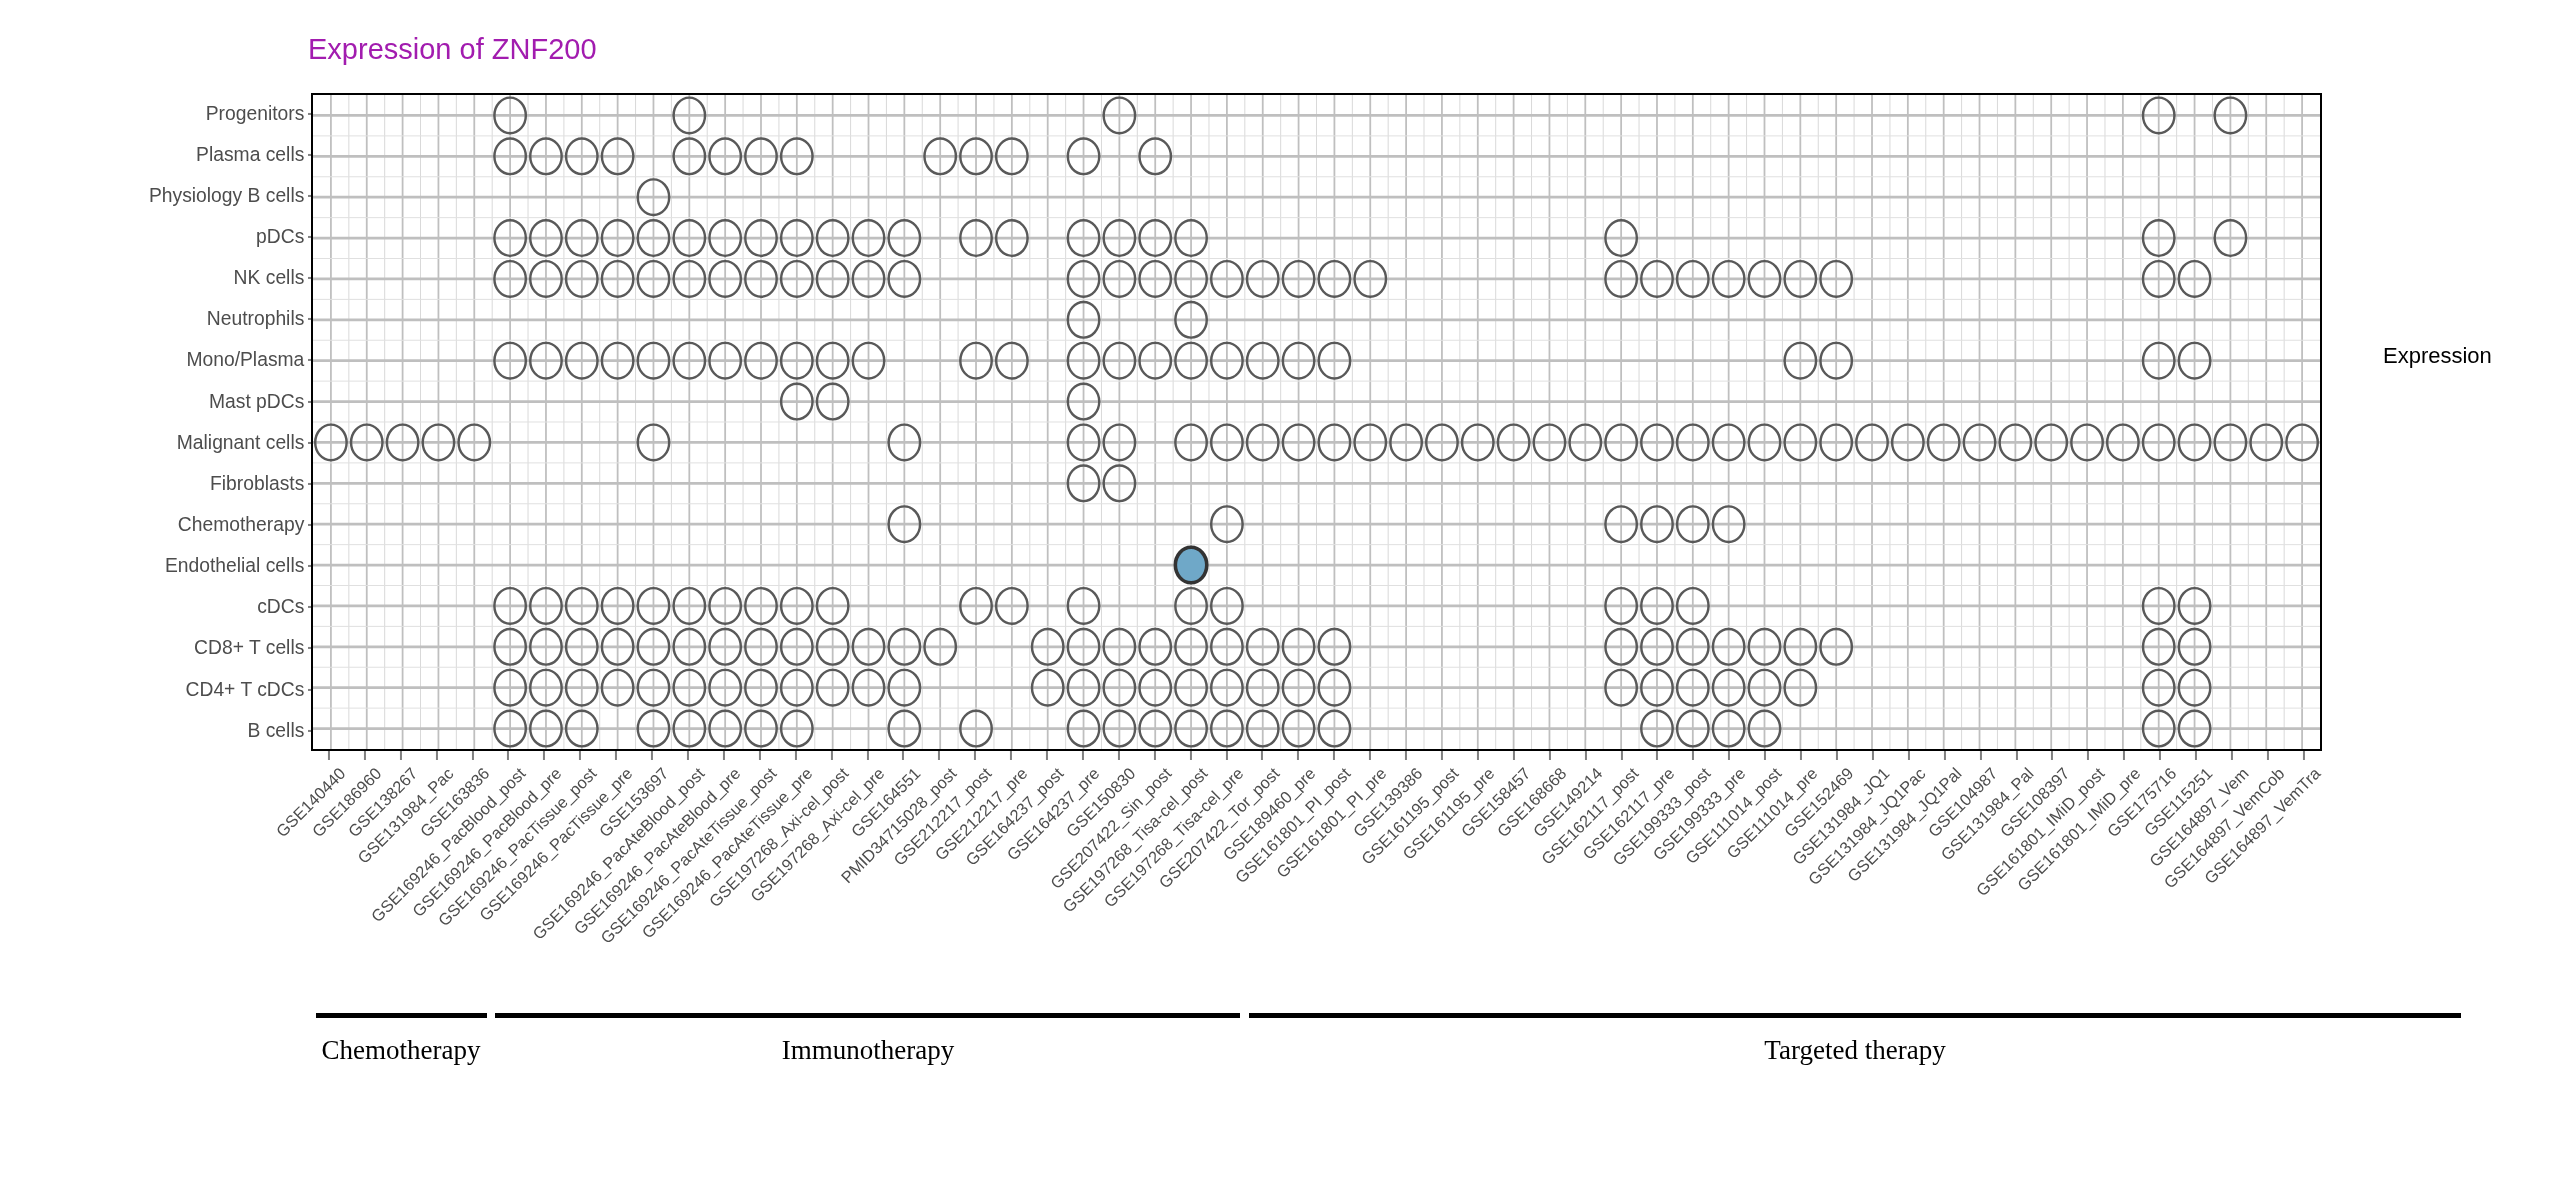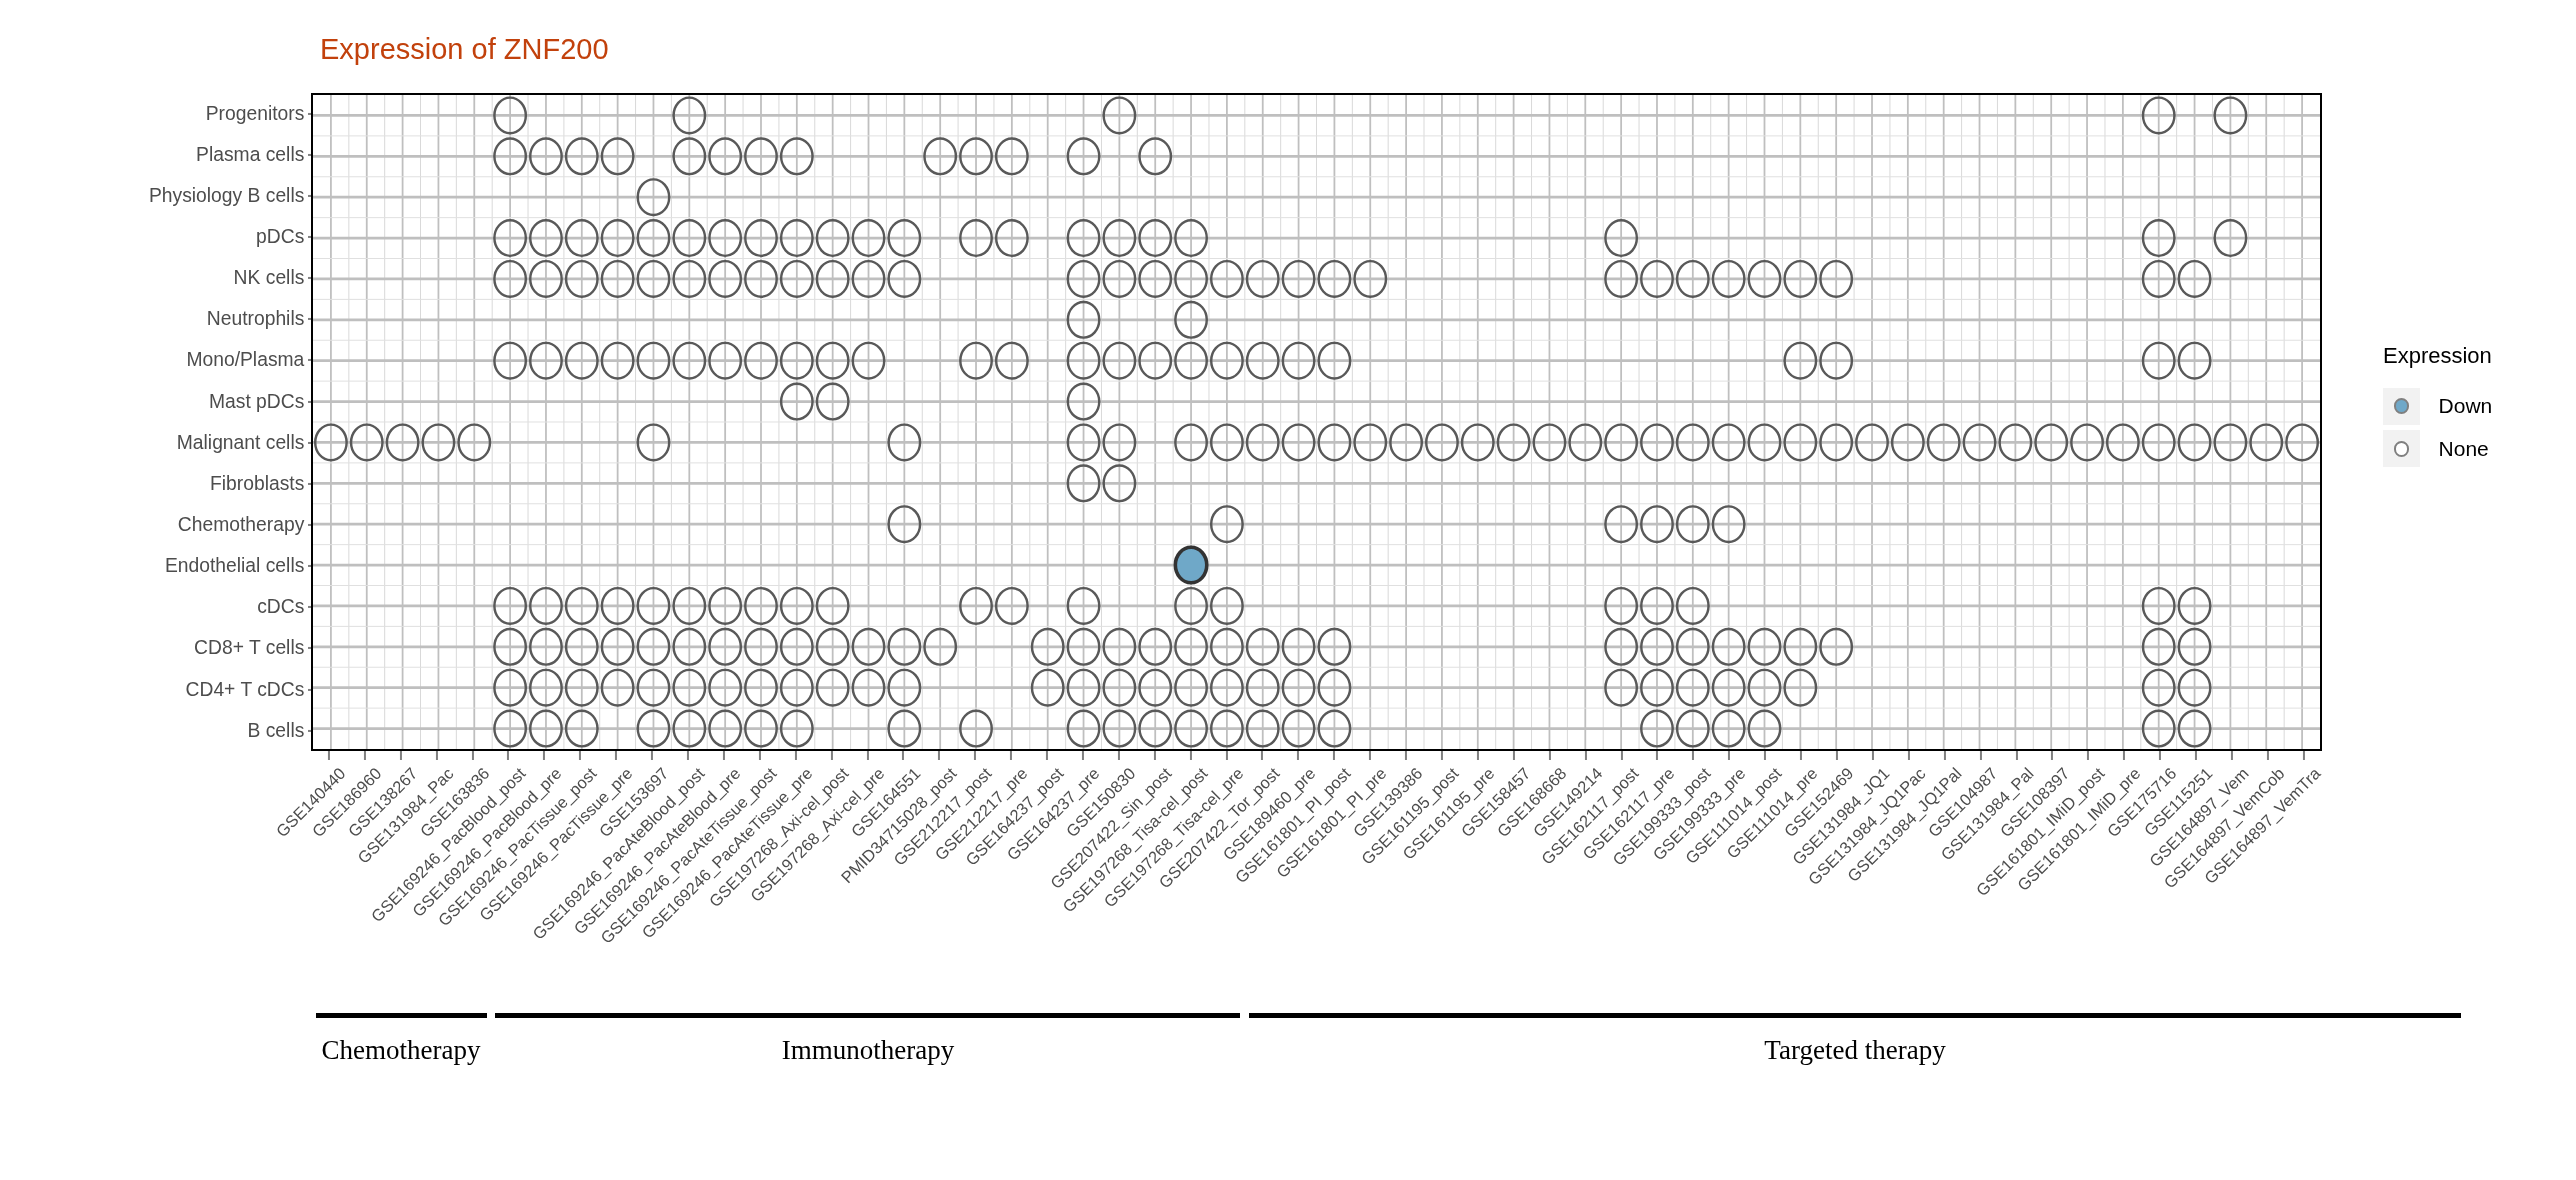--- a/index.html
+++ b/index.html
@@ -10,23 +10,23 @@
   }
   body {
     font-family: "Liberation Sans", sans-serif;
     color: #000;
   }
   #root { position: relative; width: 2576px; height: 1181px; }
 
   
   #plot-title {
     position: absolute;
-    left: 320px; top: 33px;
+    left: 308px; top: 33px;
     font-size: 29px;
-    color: #c2410c;
+    color: #a21caf;
     letter-spacing: 0px;
     white-space: nowrap;
   }
 
   
   #panel {
     position: absolute;
     left: 311px; top: 93px;
     width: 2011px; height: 658px;
     border: 2.9px solid #000;
@@ -718,30 +718,16 @@
       <div class="group-bar" style="left: 316px; width: 171px;"></div>
       <div class="group-label" style="left: 401px;">Chemotherapy</div>
       <div class="group-bar" style="left: 495px; width: 745px;"></div>
       <div class="group-label" style="left: 868px;">Immunotherapy</div>
       <div class="group-bar" style="left: 1249px; width: 1212px;"></div>
       <div class="group-label" style="left: 1855px;">Targeted therapy</div>
     </div>
 
   <div id="legend">
     <div id="legend-title">Expression</div>
-    <div id="legend-items">
-        <div class="legend-row">
-          <div class="legend-key">
-            <div class="legend-dot down"></div>
-          </div>
-          <div class="legend-text">Down</div>
-        </div>
-        <div class="legend-row">
-          <div class="legend-key">
-            <div class="legend-dot none"></div>
-          </div>
-          <div class="legend-text">None</div>
-        </div>
-      </div>
   </div>
 
 </div>
 
 
 </body></html>

